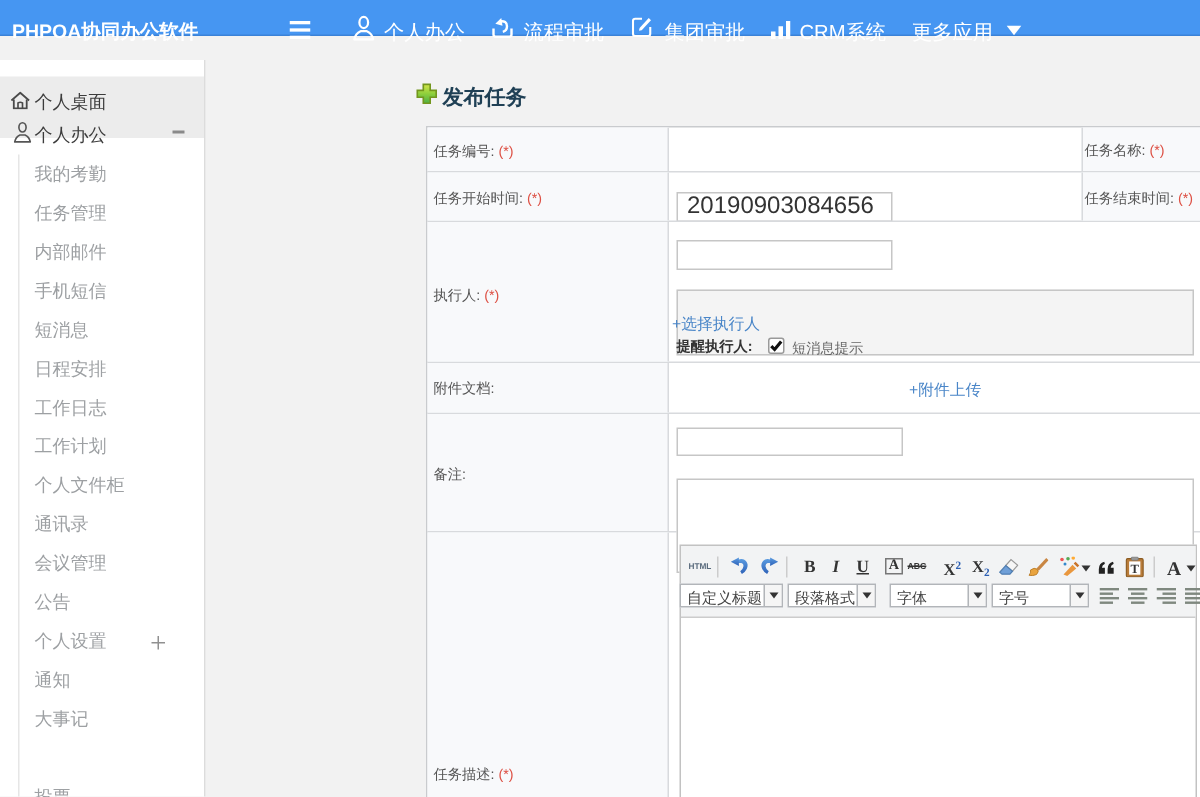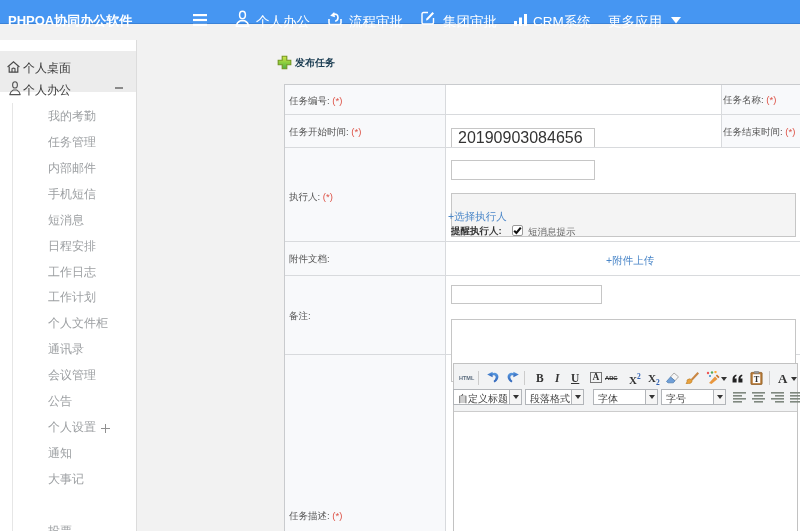--- a/index.html
+++ b/index.html
@@ -5,23 +5,23 @@
 * { margin:0; padding:0; box-sizing:border-box; }
 html,body { width:800px; height:531px; overflow:hidden; font-family:"Liberation Sans", sans-serif; background:#f2f2f2; }
 .abs { position:absolute; }
 #topbar { position:absolute; left:0; top:0; width:800px; height:24px; background:#4696f2; border-bottom:1px solid #3a82d8; }
 #logo { position:absolute; left:8px; top:12px; color:#fff; font-size:13px; font-weight:bold; }
 .navtext { position:absolute; top:13px; color:#fff; font-size:13.5px; }
 #sidebar { position:absolute; left:0; top:40px; width:137px; height:491px; background:#fff; border-right:1px solid #dcdcdc; }
 #sb-desktop { position:absolute; left:0; top:0; width:136px; height:41px; background:#ececec;margin-top:11px; }
 #sb-desktop span { position:absolute; left:23px; top:9px; font-size:12px; color:#3c3c3c; }
 .sb-parent { position:absolute; left:23px; font-size:12px; color:#3c3c3c; }
-.sb-sub { position:absolute; left:23px; width:100px; font-size:12px; color:#9da0a3;margin-left:25px; }
+.sb-sub { position:absolute; left:23px; width:100px; font-size:12px; color:#9da0a3; }
 #subline { position:absolute; left:12px; top:63px; width:1px; height:428px; background:#e6e6e6; }
-#title { position:absolute; left:295px; top:56px; font-size:10px; font-weight:bold; color:#1f4055; }
+#title { position:absolute; left:295px; top:56px; font-size:14px; font-weight:bold; color:#1f4055; }
 #tbl { position:absolute; left:284px; top:84px; width:600px; border:1px solid #c9cbce; background:#fff; }
 .trow { position:relative; border-bottom:1px solid #d8dadd; width:100%; }
 .lblcell { position:absolute; left:0; top:0; bottom:0; width:161px; background:#f8f9fb; border-right:1px solid #d8dadd; }
 .lblcell3 { position:absolute; left:436px; top:0; bottom:0; right:0; background:#f8f9fb; border-left:1px solid #d8dadd; }
 .lbl { position:absolute; left:4px; font-size:9.5px; color:#555; white-space:nowrap; }
 .star { color:#dd5145; }
 .ipt { position:absolute; border:1px solid #c6c6c6; background:#fff;margin-top:37px; }
 a.lnk { color:#4a86c8; font-size:10.5px; text-decoration:none; white-space:nowrap; }
 .sep { position:absolute; width:1px; height:14px; top:7px; background:#ccc; }
 .tbtn { position:absolute; color:#333; }

